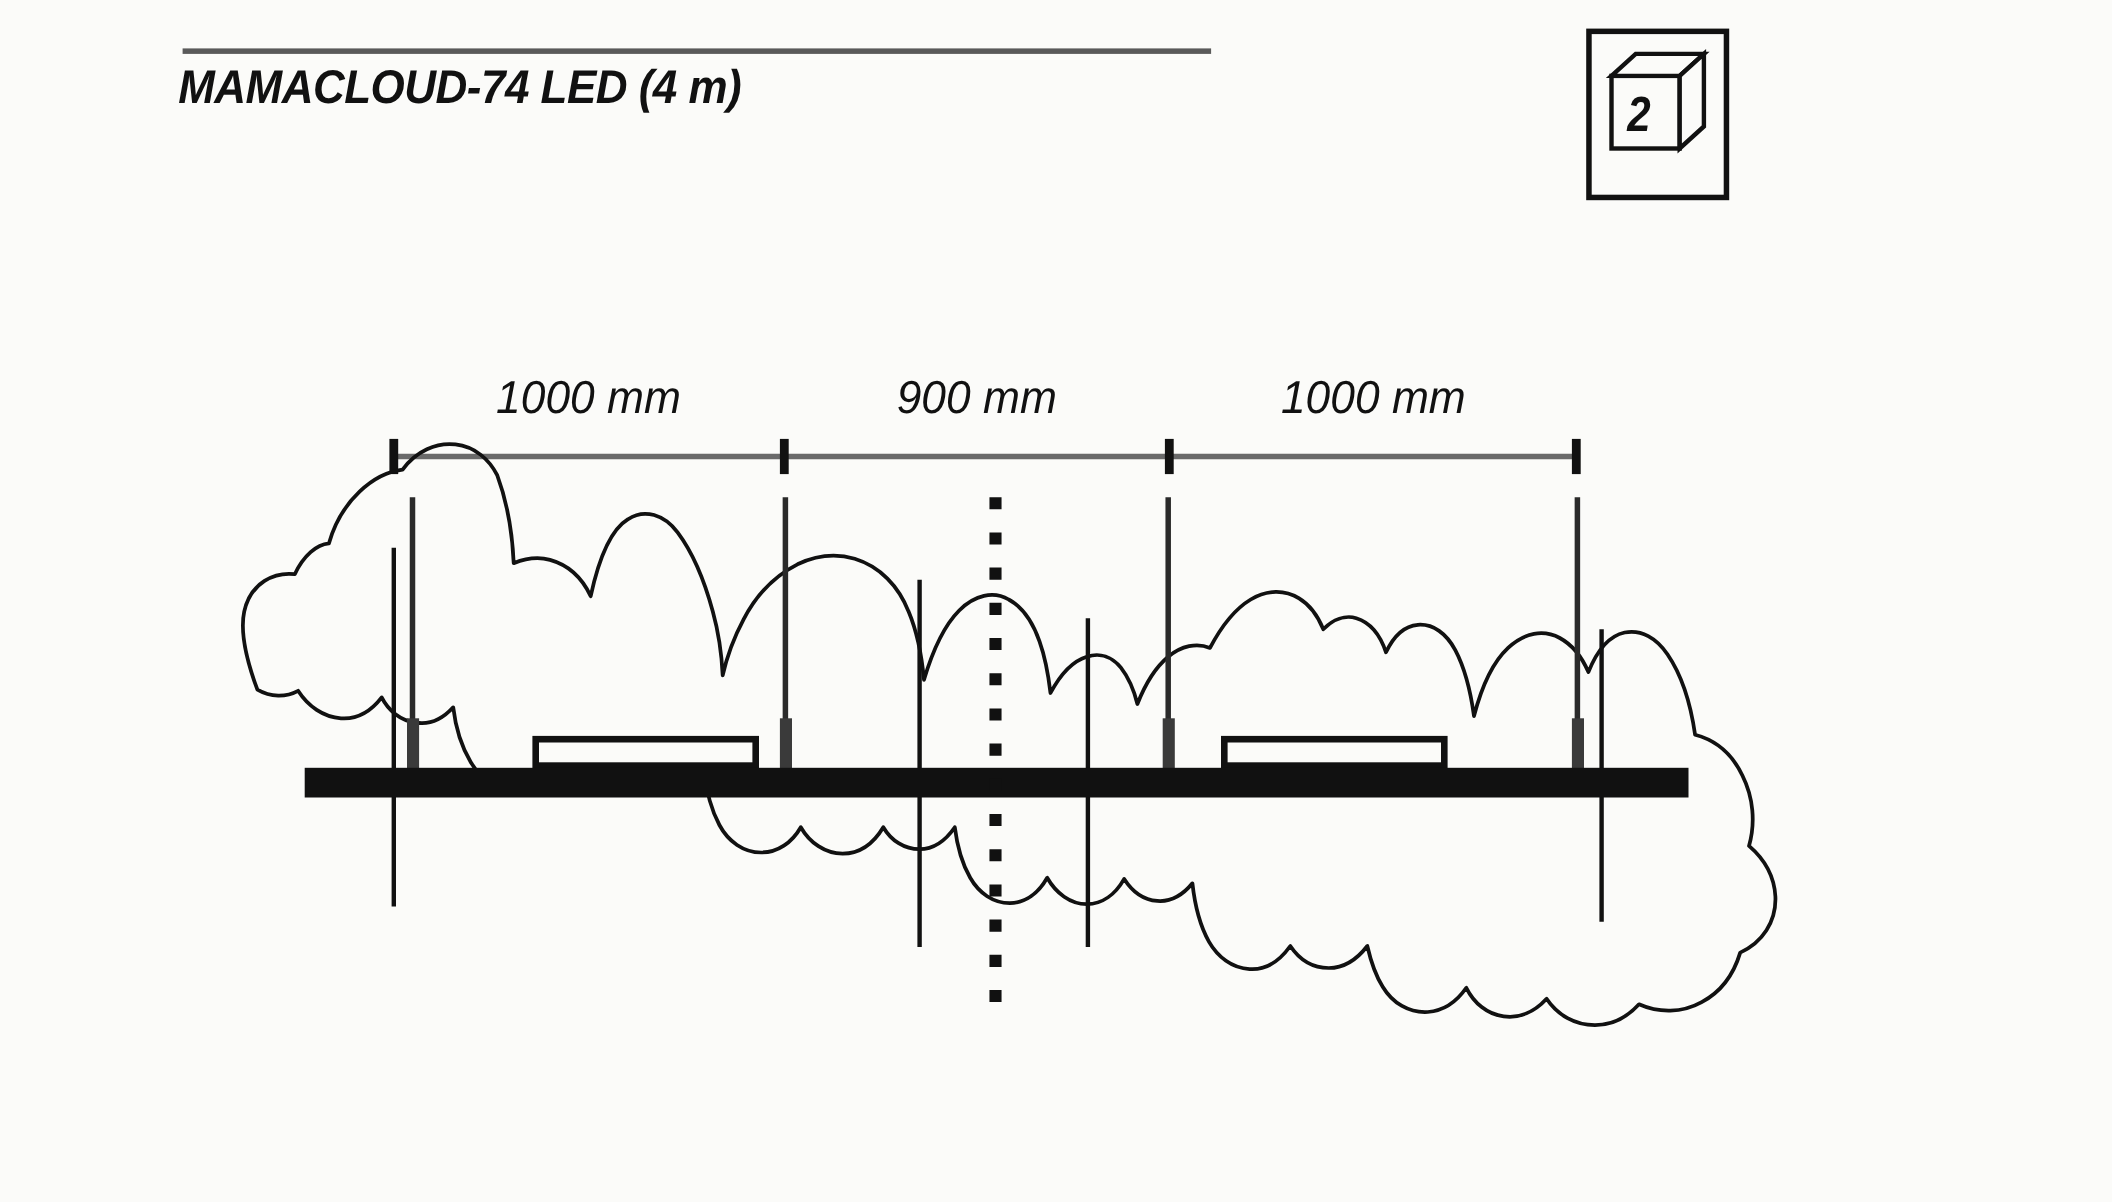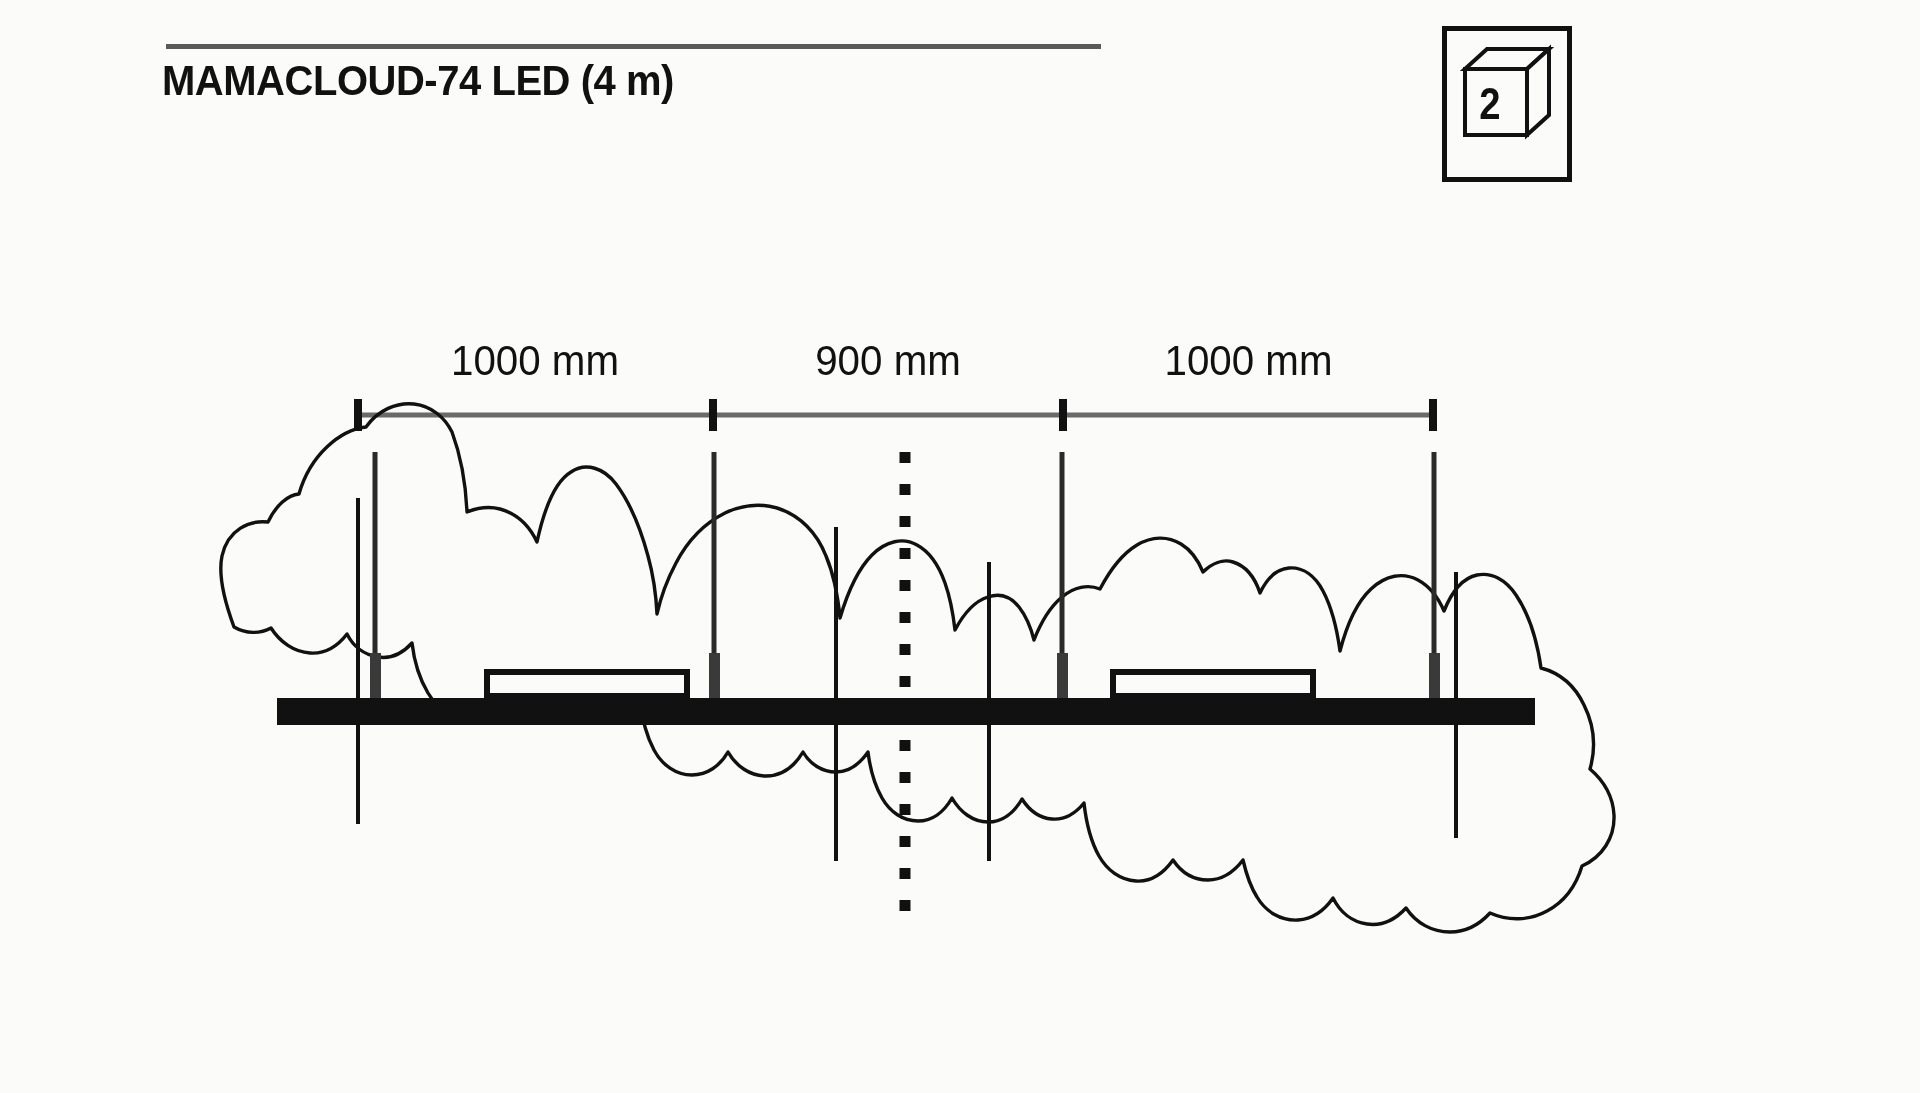--- a/index.html
+++ b/index.html
@@ -3,21 +3,21 @@
 <meta charset="utf-8">
 <style>
   html,body{margin:0;padding:0;}
   body{
     width:1920px;height:1093px;
     background:#fbfbf9;
     font-family:"Liberation Sans", sans-serif;
     position:relative;
     overflow:hidden;
   }
-  #sheet{position:absolute;inset:0;}
+  #sheet{position:absolute;inset:0;font-style:italic;}
 
   
   .title-rule{
     position:absolute;
     left:166px; top:44px;
     width:935px; height:5px;
     background:#5a5a5a;
   }
   .title{
     position:absolute;

